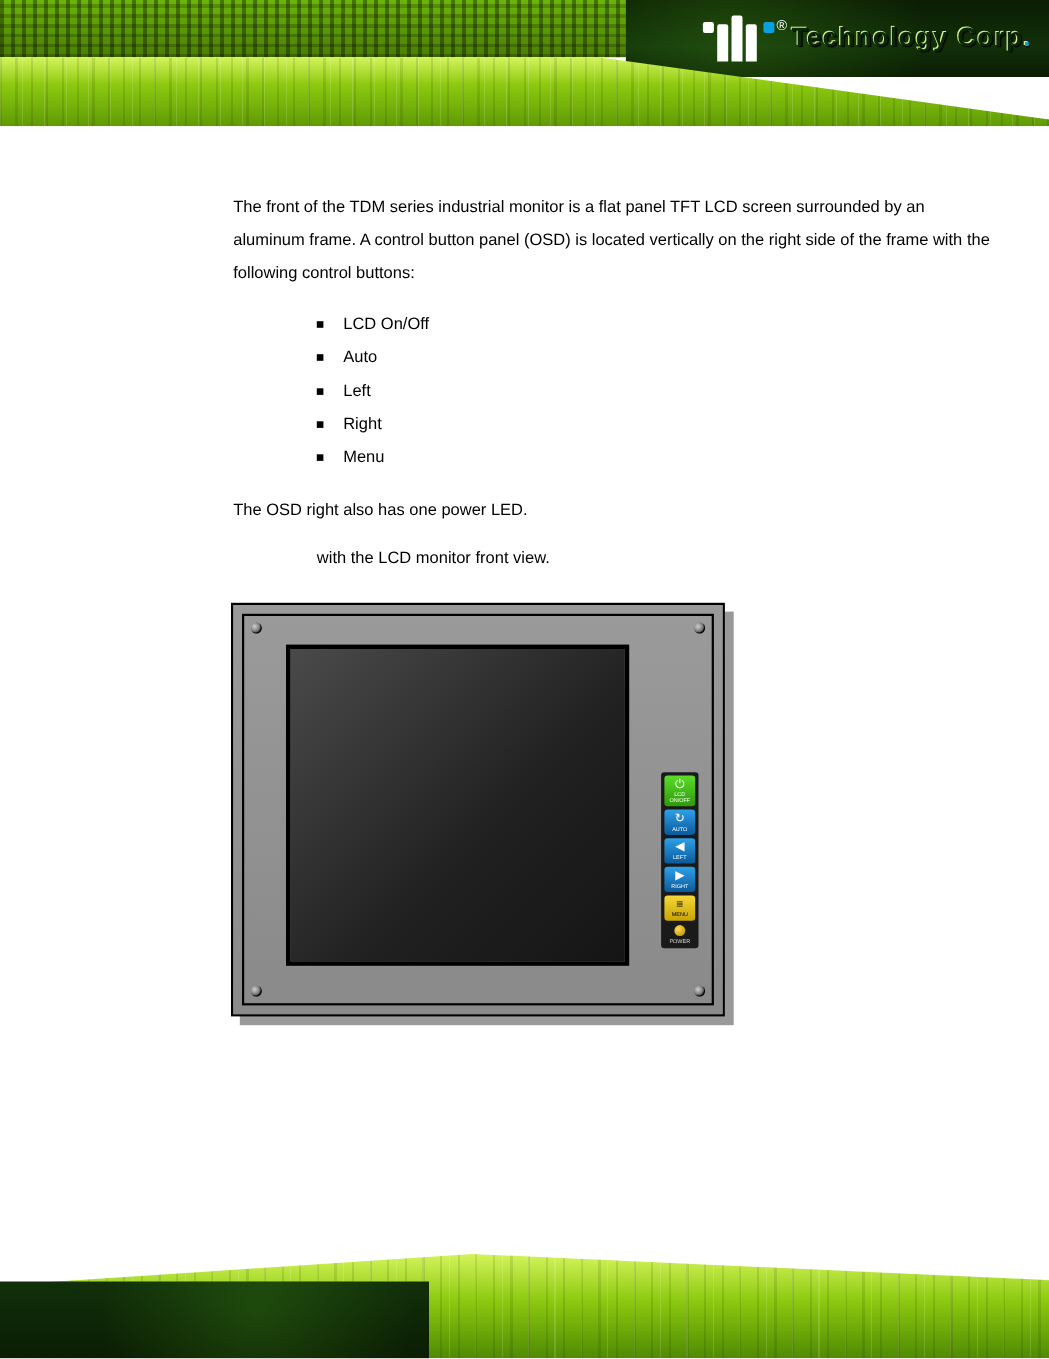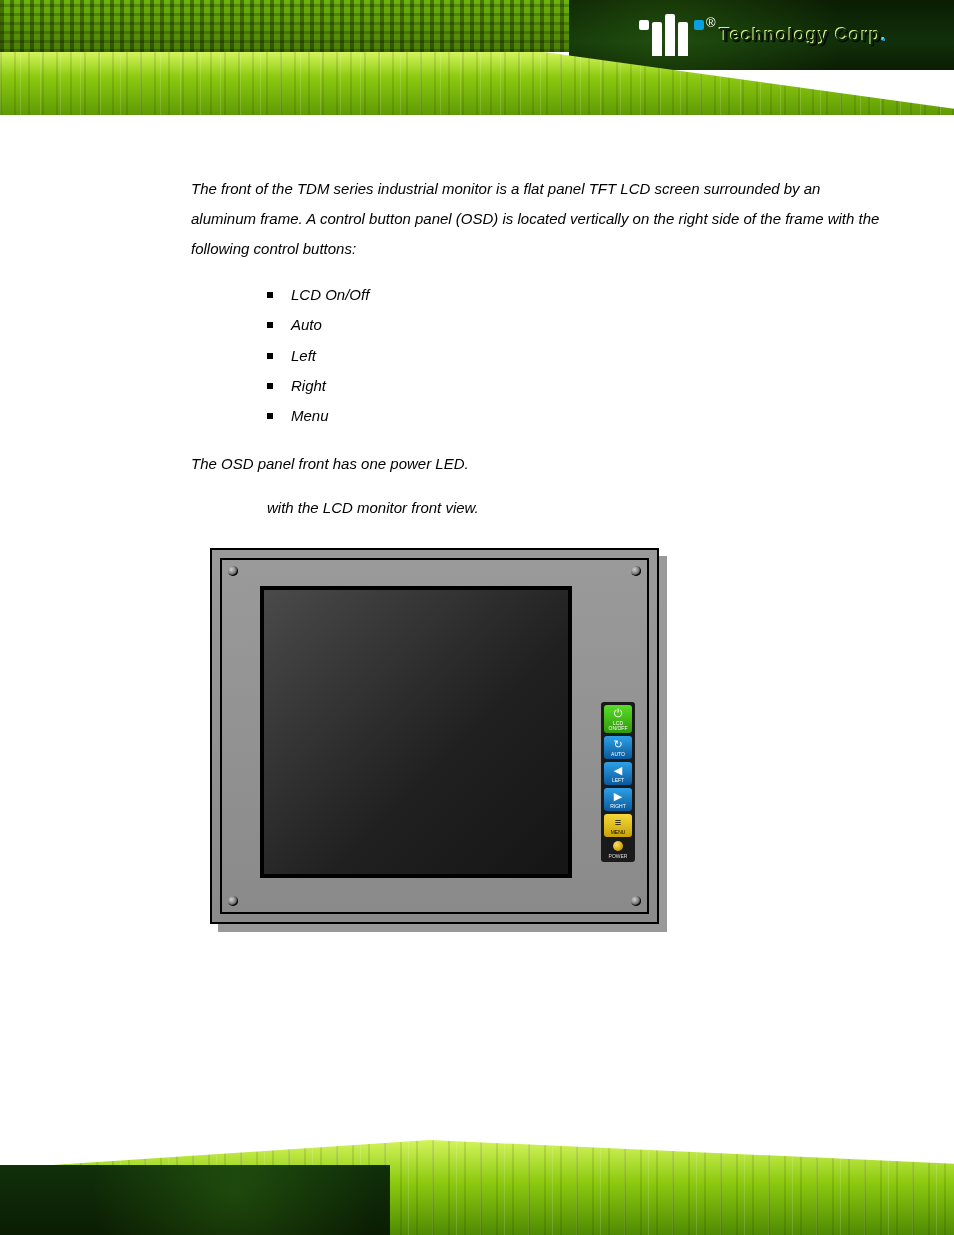--- a/index.html
+++ b/index.html
@@ -50,21 +50,21 @@
   .brand {
     position: absolute; right: 0; top: 0; width: 385px; height: 70px;
     display: flex; align-items: center; justify-content: flex-start;
     padding-left: 70px; box-sizing: border-box;
   }
   .brand-logo { display:flex; align-items:flex-end; }
   .brand-logo .bar { width: 10px; background:#fff; border-radius:2px 2px 0 0; margin-right:3px; }
   .brand-logo .b1 { height:34px;} .brand-logo .dot1{ width:10px;height:10px;background:#fff;border-radius:2px;margin:0 3px 26px 0;}
   .brand-logo .b2 { height:42px;} .brand-logo .b3 { height:34px;} .brand-logo .dot2{ width:10px;height:10px;background:#0aa0e0;border-radius:2px;margin:0 0 26px 3px;}
   .brand-reg { color:#fff; font-size:13px; margin:0 4px 0 2px; align-self:flex-start; padding-top:10px;}
-  .brand-text { font-weight:900; letter-spacing:1px; font-size:18px;
+  .brand-text { font-weight:900; letter-spacing:1px; font-size:24px;
     color:#0a2a06; text-shadow: -1px -1px 0 #d9f08a, 1px 1px 1px #000; }
   .brand-dot { color:#0aa0e0; }
 
   
   .bottom-banner {
     position:absolute; left:0; bottom:0; width:954px; height:95px; overflow:hidden;
   }
   .bottom-swoosh{
     position:absolute; left:0; bottom:0; width:954px; height:95px;
     background: linear-gradient(0deg,#4f8a02 0%,#8cc90f 55%,#d3f45b 100%);
@@ -78,21 +78,21 @@
   }
   .bottom-pcb{
     position:absolute; left:0; bottom:0; width:390px; height:70px;
     background:
       radial-gradient(circle at 60% 40%, rgba(120,255,40,0.15) 0, transparent 60%),
       linear-gradient(180deg,#11300a,#0b1d03);
   }
 
   
   .content {
-    position:absolute; left:191px; top:174px; width:692px;font-style:italic;
+    position:absolute; left:212px; top:174px; width:692px;
   }
   .para { margin: 0 0 14px 0; }
   ul.buttons { margin: 16px 0 18px 0; padding-left: 100px; list-style:none; }
   ul.buttons li { position:relative; padding-left: 0; line-height:2.02; }
   ul.buttons li::before{
     content:""; position:absolute; left:-24px; top:12px; width:6px; height:6px; background:#000;
   }
   .fig-sentence { padding-left: 76px; }
 
   
@@ -166,21 +166,21 @@
   <p class="para">The front of the TDM series industrial monitor is a flat panel TFT LCD screen surrounded by an aluminum frame. A control button panel (OSD) is located vertically on the right side of the frame with the following control buttons:</p>
 
   <ul class="buttons">
     <li>LCD On/Off</li>
     <li>Auto</li>
     <li>Left</li>
     <li>Right</li>
     <li>Menu</li>
   </ul>
 
-  <p class="para">The OSD panel front has one power LED.</p>
+  <p class="para">The OSD right also has one power LED.</p>
 
   <p class="para fig-sentence">with the LCD monitor front view.</p>
 </div>
 
 <div class="figure-wrap">
   <div class="monitor-outer">
     <div class="monitor-inner-frame"></div>
     <div class="corner-hole ch-tl"></div>
     <div class="corner-hole ch-tr"></div>
     <div class="corner-hole ch-bl"></div>

